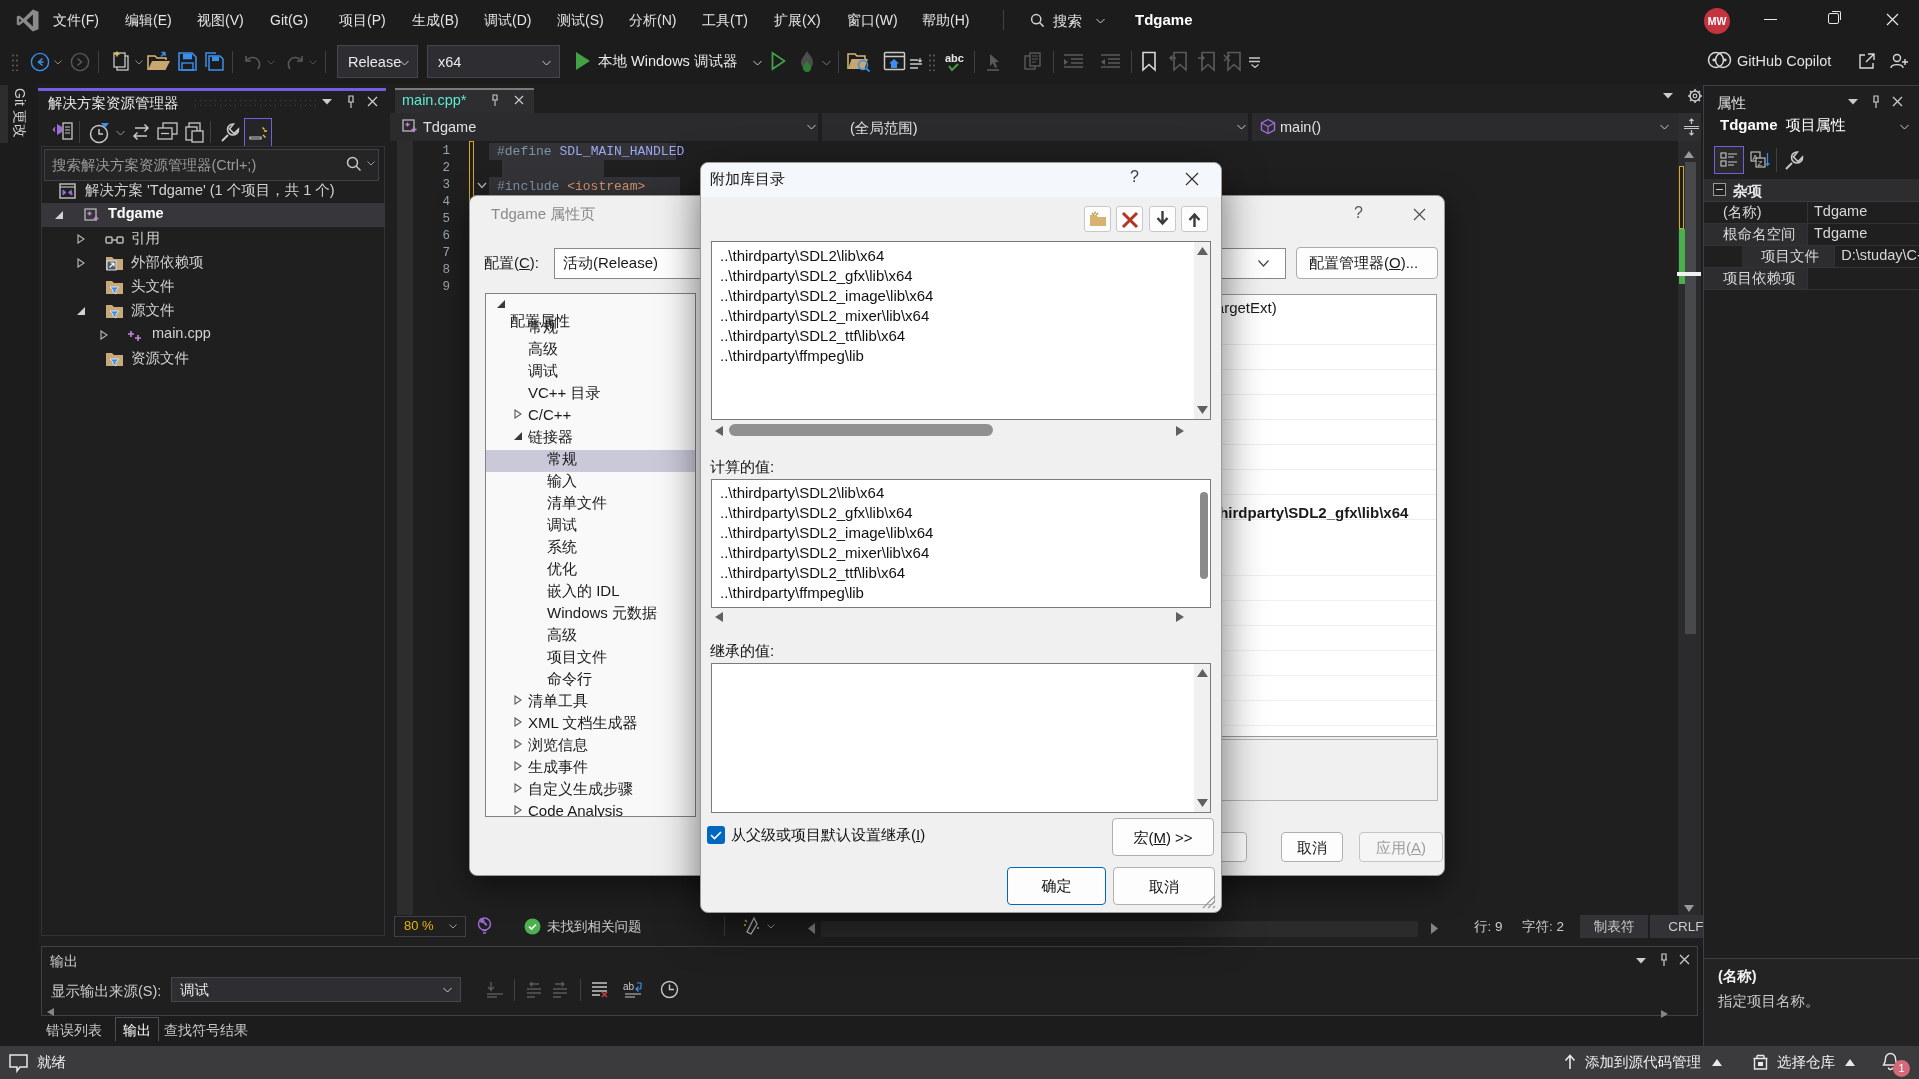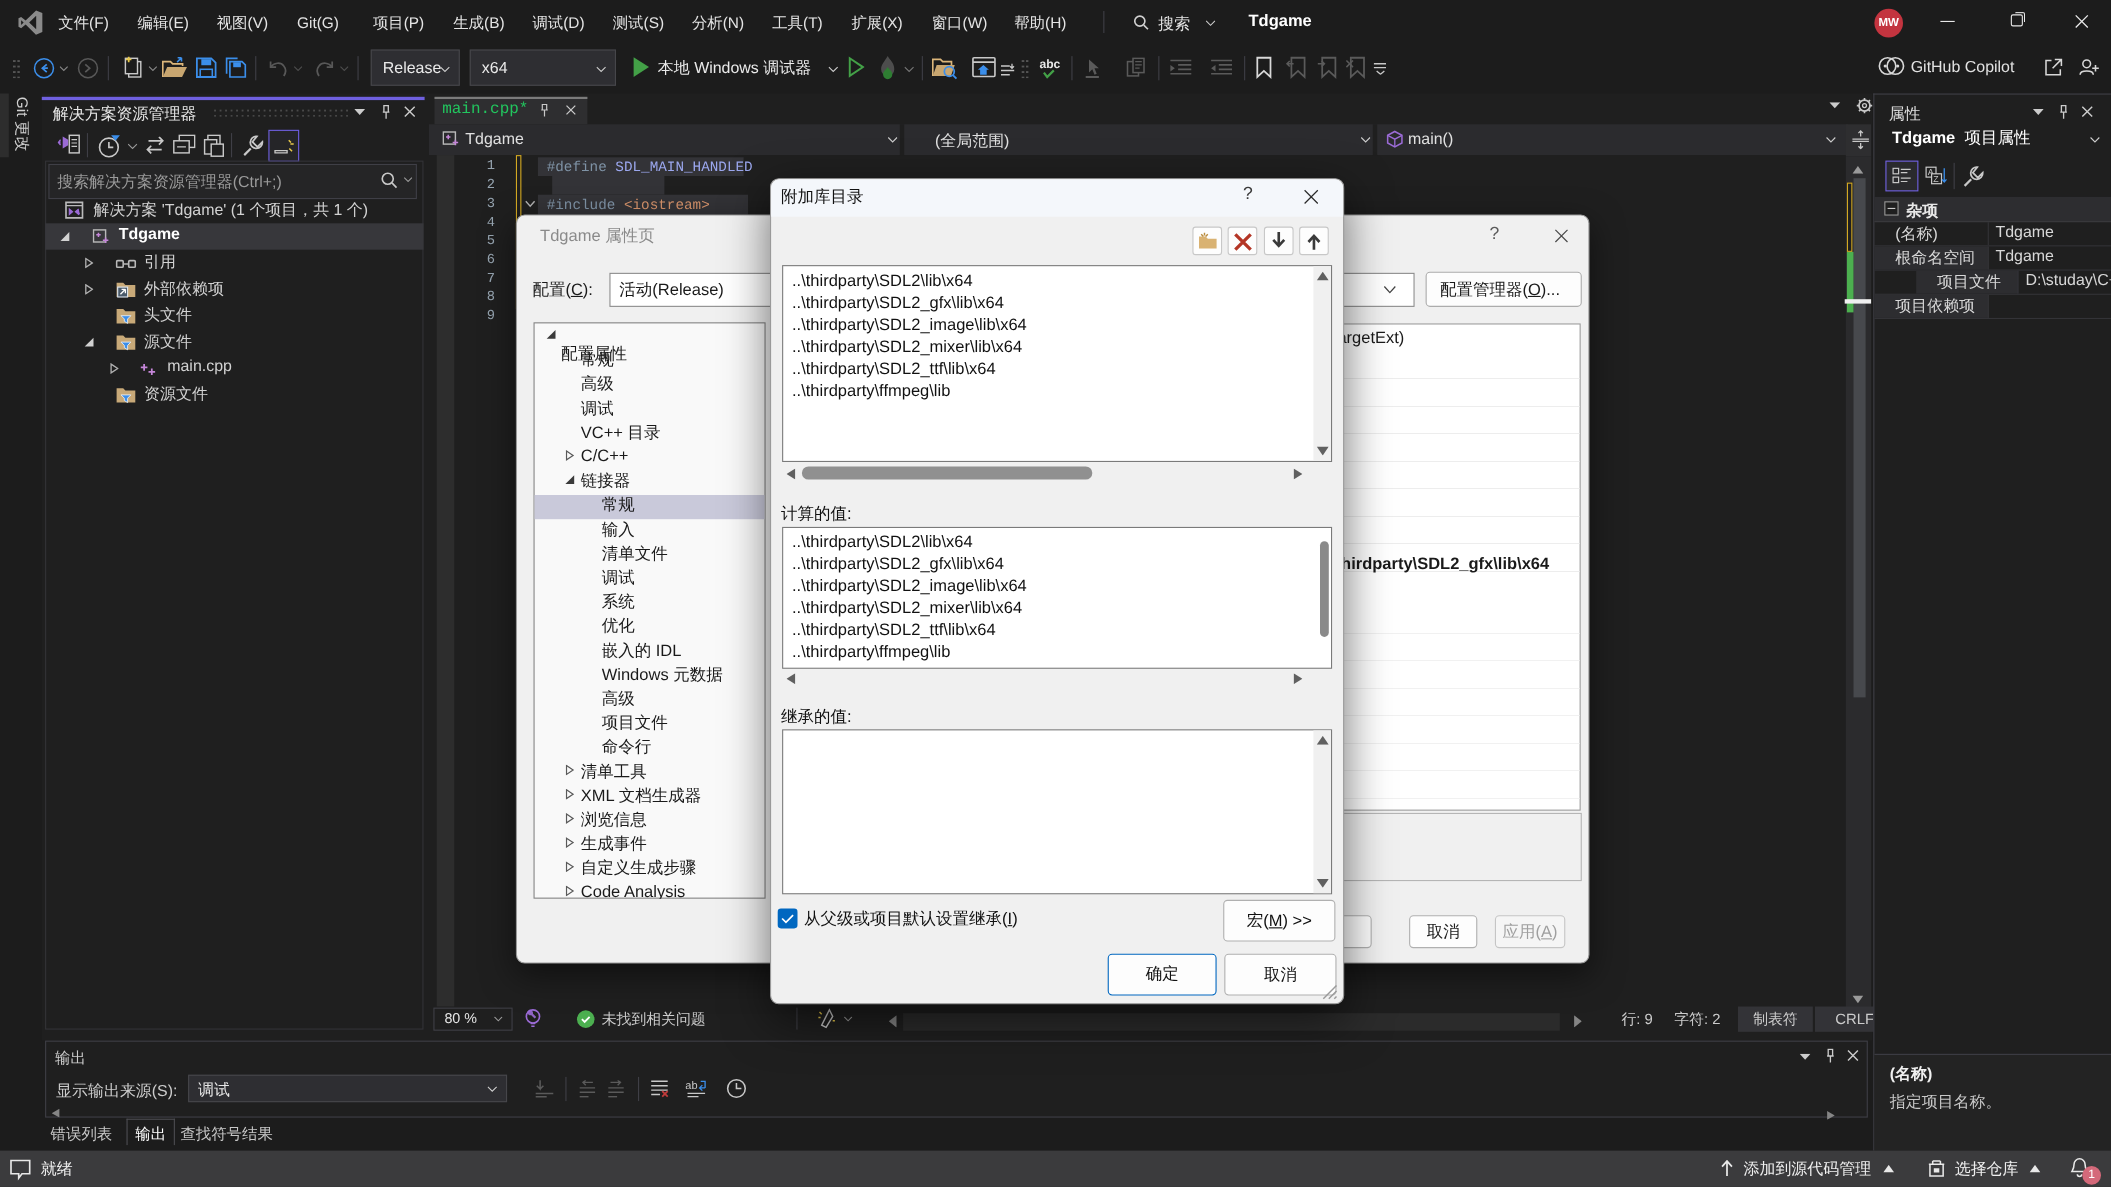--- a/index.html
+++ b/index.html
@@ -359,21 +359,21 @@
           <path d="M1 15 V2 H7 L9 4 H18 V15z" fill="#c8a978"></path>
           <path d="M5 8 H14 L11 11 V15 L8 13 V11z" fill="#3b8eea" stroke="#e8eef5" stroke-width="0.8"></path>
         </svg>
       <div class="abs" style="left:93px;top:170px;">资源文件</div>
     </div>
   </div>
 
   <div class="abs" id="editor" style="left:390px;top:85px;width:1312px;height:861px;background:#1f1f1f;">
 
     <div class="abs" style="left:5px;top:3px;width:139px;height:25px;background:#2e2e30;border-top:2px solid #7b7b7b;"></div>
-    <div class="abs" style="left:12px;top:7px;font-size:14.5px;color:#22c55e;font-family:Liberation Mono, monospace;">main.cpp*</div>
+    <div class="abs" style="left:12px;top:7px;font-size:14.5px;color:#5eead4;">main.cpp*</div>
     <svg class="abs" style="left:100px;top:9px;" width="11" height="13" viewBox="0 0 11 13">
         <path d="M3 1 H7 V6 H3z M2 6 H8 M5 6 V12" stroke="#c8c8c8" stroke-width="1.1" fill="none"></path>
       </svg>
     <svg class="abs" style="left:124px;top:10px;" width="10" height="10" viewBox="0 0 10 10">
         <path d="M1 1 9 9 M9 1 1 9" stroke="#c8c8c8" stroke-width="1.2"></path>
       </svg>
     <svg class="abs" style="left:1273px;top:8px;" width="10" height="6" viewBox="0 0 10 6">
         <path d="M0 0 5 5.5 10 0z" fill="#cccccc"></path>
       </svg>
     <svg class="abs" style="left:1297px;top:3px;" width="16" height="16" viewBox="0 0 16 16">
@@ -431,21 +431,21 @@
         <path d="M5 0 10 7 0 7z" fill="#9a9a9a"></path>
       </svg>
     <div class="abs" style="left:1289px;top:81px;width:5px;height:63px;border:1.5px solid #d3a922;background:#1f1f1f;"></div>
     <div class="abs" style="left:1289px;top:144px;width:6px;height:55px;background:#4cb04f;"></div>
     <div class="abs" style="left:1287px;top:187px;width:24px;height:4px;background:#f0f0f0;"></div>
     <svg class="abs" style="left:1294px;top:820px;" width="10" height="7" viewBox="0 0 10 7">
         <path d="M0 0 10 0 5 7z" fill="#9a9a9a"></path>
       </svg>
 
     <div class="abs" style="left:4px;top:831px;width:72px;height:21px;border:1px solid #3f3f46;"></div>
-    <div class="abs" style="left:14px;top:833px;font-size:13px;color:#e5e5e5;">80 %</div>
+    <div class="abs" style="left:14px;top:833px;font-size:13px;color:#eab308;">80 %</div>
     <svg class="abs" style="left:59px;top:839px;" width="8" height="5" viewBox="0 0 8 5">
         <path d="M0.5 0.5 4 4 7.5 0.5" stroke="#999" fill="none"></path>
       </svg>
     <svg class="abs" style="left:84px;top:831px;" width="19" height="20" viewBox="0 0 19 20">
         <circle cx="10.5" cy="8" r="6" fill="none" stroke="#9b6bd6" stroke-width="1.5"></circle>
         <path d="M8.5 14.5 H12.5 M9 17 H12" stroke="#9b6bd6" stroke-width="1.4"></path>
         <path d="M5.5 3.5 a3 3 0 0 0 3.5 3.5 L12 10 13.5 8.5 10.5 5.5 a3 3 0 0 0-3.5-3.5z" fill="#9b6bd6" opacity="0.9"></path>
       </svg>
     <svg class="abs" style="left:134px;top:833px;" width="17" height="17" viewBox="0 0 17 17">
         <circle cx="8.5" cy="8.5" r="8" fill="#4caf50"></circle>
@@ -696,21 +696,21 @@
         </svg>
         <div class="abs" style="left:43px;top:487px;">自定义生成步骤</div>
       <svg class="abs" style="left:29px;top:512px;" width="8" height="10" viewBox="0 0 8 10">
           <path d="M1 1 7 5 1 9z" fill="none" stroke="#5a5a5a" stroke-width="1.1"></path>
         </svg>
         <div class="abs" style="left:43px;top:509px;">Code Analysis</div>
     </div>
 
     <div class="abs" style="left:700px;top:636px;width:77px;height:30px;background:#fdfdfd;border:1px solid #b0b0b0;border-radius:4px;"></div>
     <div class="abs" style="left:811px;top:636px;width:62px;height:30px;background:#fdfdfd;border:1px solid #b0b0b0;border-radius:4px;text-align:center;line-height:29px;">取消</div>
-    <div class="abs" style="left:889px;top:636px;width:64px;height:30px;background:#f5f5f5;border:1px solid #c5c5c5;border-radius:4px;text-align:center;line-height:29px;color:#9f9f9f;">应用(<span style="text-decoration:underline;">A</span>)</div>
+    <div class="abs" style="left:889px;top:636px;width:84px;height:30px;background:#f5f5f5;border:1px solid #c5c5c5;border-radius:4px;text-align:center;line-height:29px;color:#9f9f9f;">应用(<span style="text-decoration:underline;">A</span>)</div>
   </div>
 
   <div class="abs" id="dlg2" style="left:700px;top:162px;width:522px;height:751px;background:#f0f0f0;border-radius:8px;border:1px solid #9a9a9a;box-shadow:0 14px 42px rgba(0,0,0,0.55);color:#111;font-size:15px;">
     <div class="abs" style="left:0;top:0;width:520px;height:34px;background:#f4f7fb;border-radius:8px 8px 0 0;"></div>
     <div class="abs" style="left:9px;top:7px;">附加库目录</div>
     <div class="abs" style="left:429px;top:5px;color:#3a3a3a;font-size:16px;">?</div>
     <svg class="abs" style="left:484px;top:9px;" width="14" height="14" viewBox="0 0 14 14">
         <path d="M1 1 13 13 M13 1 1 13" stroke="#2a2a2a" stroke-width="1.1"></path>
       </svg>
 

